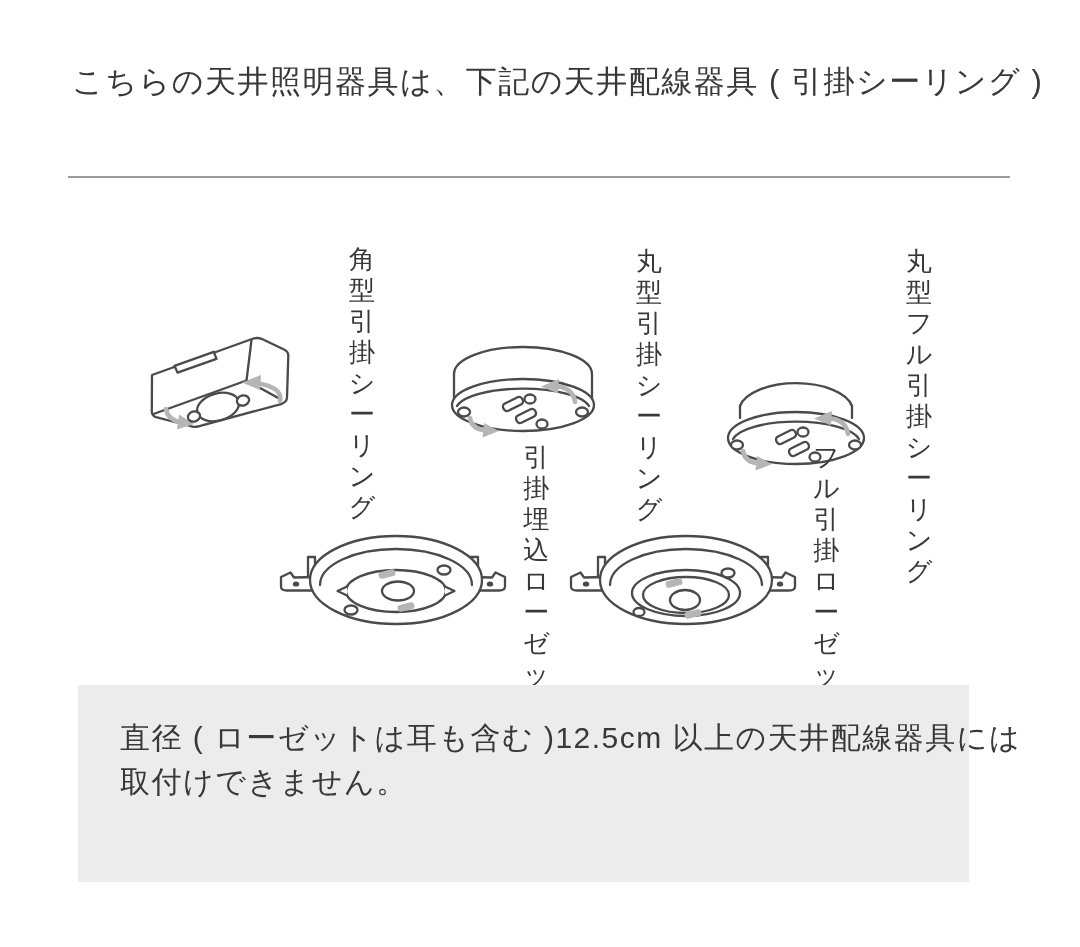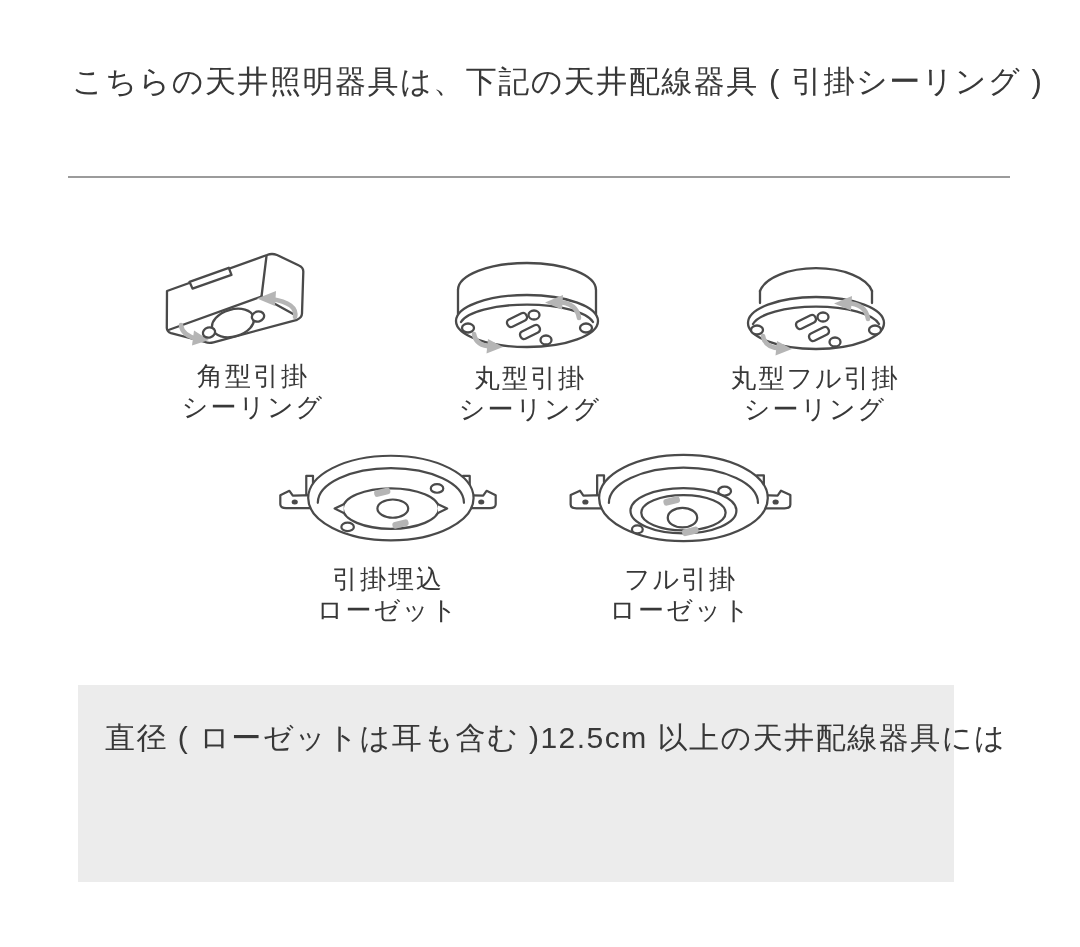--- a/index.html
+++ b/index.html
@@ -12,36 +12,37 @@
   }
   .intro{
     position:absolute;left:72px;top:60px;
     font-size:31px;line-height:43px;letter-spacing:1.5px;
     font-weight:500;white-space:nowrap;
   }
   .divider{
     position:absolute;left:68px;top:176px;width:942px;height:2px;
     background:var(--divider,#9b9b9b);
   }
-  .fix{position:absolute;display:flex;flex-direction:column;}
+  .fix{position:absolute;display:flex;flex-direction:row;align-items:center;}
   .icw{display:flex;align-items:flex-end;justify-content:center;}
   .row1 .icw{height:117px;}
   .row2 .icw{height:122px;}
   .lbl{
     margin-top:6px;font-size:26px;line-height:31px;letter-spacing:2px;
     font-weight:500;text-align:center;white-space:pre-line;
   }
   #f1{left:128px;top:238px;width:250px;}
-  #f2{left:406px;top:240px;width:248px;}
+  #f2{left:426px;top:240px;width:248px;}
   #f3{left:690px;top:240px;width:250px;}
   #f4{left:263px;top:436px;width:250px;font-family:Liberation Serif, serif;}
   #f5{left:553px;top:436px;width:255px;}
   .caution{
     position:absolute;left:78px;top:685px;width:876px;height:197px;
     background:var(--caution_bg,#ececec);
+    padding-left:15px;
   }
   .caution-inner{
     padding:31px 14px 0 27px;font-size:30px;line-height:44px;
     letter-spacing:1.5px;font-weight:500;white-space:nowrap;
   }
   
   .s {stroke:var(--line,#4a4a4a);fill:none;stroke-width:2.3;stroke-linecap:round;stroke-linejoin:round;}
   .sw{stroke:var(--line,#4a4a4a);fill:#ffffff;stroke-width:2.3;stroke-linecap:round;stroke-linejoin:round;}
   .ga{stroke:var(--arrow,#b5b5b5);fill:none;stroke-width:4.6;stroke-linecap:round;}
   .gh{fill:var(--arrow,#b5b5b5);}
@@ -172,16 +173,17 @@
         <ellipse class="sw" cx="86" cy="90" rx="5.5" ry="4"></ellipse>
       </svg>
     </div>
     <div class="lbl">フル引掛
 ローゼット</div>
   </div>
 
   <div class="caution">
     <div class="caution-inner">
       <div>直径 ( ローゼットは耳も含む )12.5cm 以上の天井配線器具には</div>
+      <div>取付けできません。</div>
     </div>
   </div>
 
 </div>
 
 </body></html>

